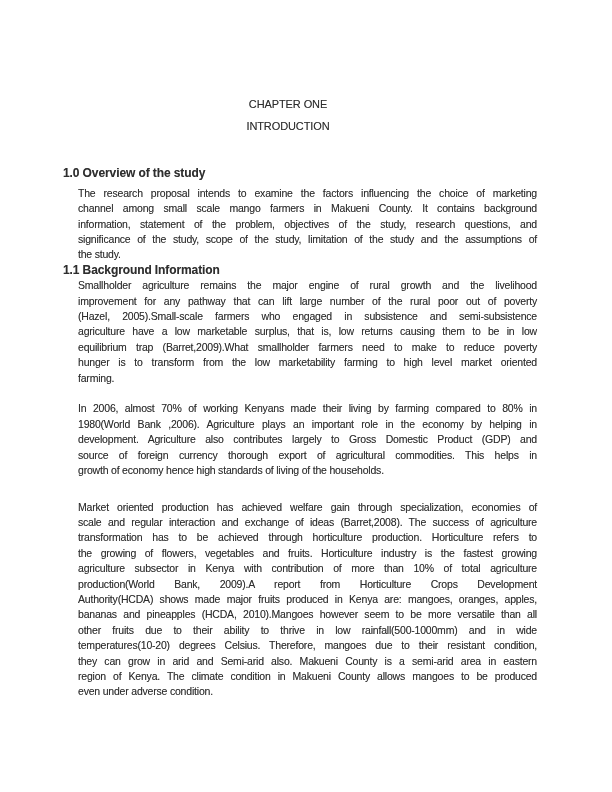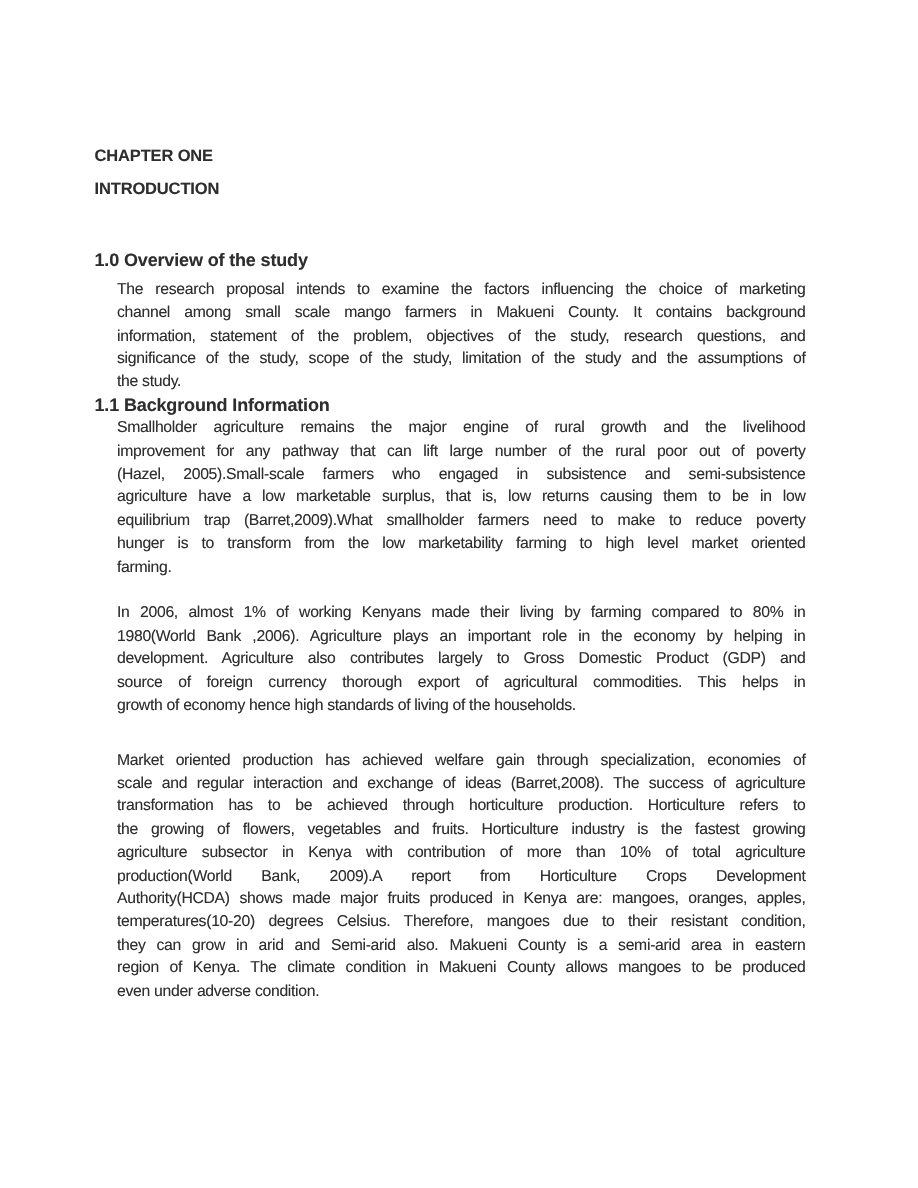--- a/index.html
+++ b/index.html
@@ -16,22 +16,23 @@
     position: absolute;
     left: 63px;
     top: 97px;
     width: 474px;
     font-size: 10.5px;
     line-height: 15.4px;
     letter-spacing: -0.2px;
     text-shadow: 0 0 0.4px rgba(46,46,46,0.4);
   }
   .chapter-head {
-    font-weight: bold;
+    font-weight: normal;
     font-size: 11px;
+    text-align: center;
     padding-right: 24px; 
     letter-spacing: -0.1px;
   }
   .chapter-head.sub { margin-top: 6.6px; }
   .section-heading {
     font-weight: bold;
     font-size: 12px;
     letter-spacing: -0.1px;
   }
   .section-heading.first { margin-top: 32px; }
@@ -75,35 +76,37 @@
         <div class="line">Smallholder agriculture remains the major engine of rural growth and the livelihood</div>
         <div class="line">improvement for any pathway that can lift large number of the rural poor out of poverty</div>
         <div class="line">(Hazel, 2005).Small-scale farmers who engaged in subsistence and semi-subsistence</div>
         <div class="line">agriculture have a low marketable surplus, that is, low returns causing them to be in low</div>
         <div class="line">equilibrium trap (Barret,2009).What smallholder farmers need to make to reduce poverty</div>
         <div class="line">hunger is to transform from the low marketability farming to high level market oriented</div>
         <div class="line">farming.</div>
       </div>
 
     <div class="para gap-one">
-        <div class="line">In 2006, almost 1% of working Kenyans made their living by farming compared to 80% in</div>
+        <div class="line">In 2006, almost 70% of working Kenyans made their living by farming compared to 80% in</div>
         <div class="line">1980(World Bank ,2006). Agriculture plays an important role in the economy by helping in</div>
         <div class="line">development. Agriculture also contributes largely to Gross Domestic Product (GDP) and</div>
         <div class="line">source of foreign currency thorough export of agricultural commodities. This helps in</div>
         <div class="line">growth of economy hence high standards of living of the households.</div>
       </div>
 
     <div class="para gap-big">
         <div class="line">Market oriented production has achieved welfare gain through specialization, economies of</div>
         <div class="line">scale and regular interaction and exchange of ideas (Barret,2008). The success of agriculture</div>
         <div class="line">transformation has to be achieved through horticulture production. Horticulture refers to</div>
         <div class="line">the growing of flowers, vegetables and fruits. Horticulture industry is the fastest growing</div>
         <div class="line">agriculture subsector  in Kenya with contribution of more than 10% of total agriculture</div>
         <div class="line">production(World Bank, 2009).A report from Horticulture Crops Development</div>
         <div class="line">Authority(HCDA) shows made major fruits produced in Kenya are: mangoes, oranges, apples,</div>
+        <div class="line">bananas and pineapples (HCDA, 2010).Mangoes however seem to be more versatile than all</div>
+        <div class="line">other fruits due to their ability to thrive in low rainfall(500-1000mm) and  in wide</div>
         <div class="line">temperatures(10-20) degrees Celsius. Therefore, mangoes due to their resistant condition,</div>
         <div class="line">they can grow in arid and Semi-arid also. Makueni County is a semi-arid area in eastern</div>
         <div class="line">region of Kenya. The climate condition in Makueni County allows mangoes to be produced</div>
         <div class="line">even under adverse condition.</div>
       </div>
 
   </div>
 </div>
 
 </body></html>

